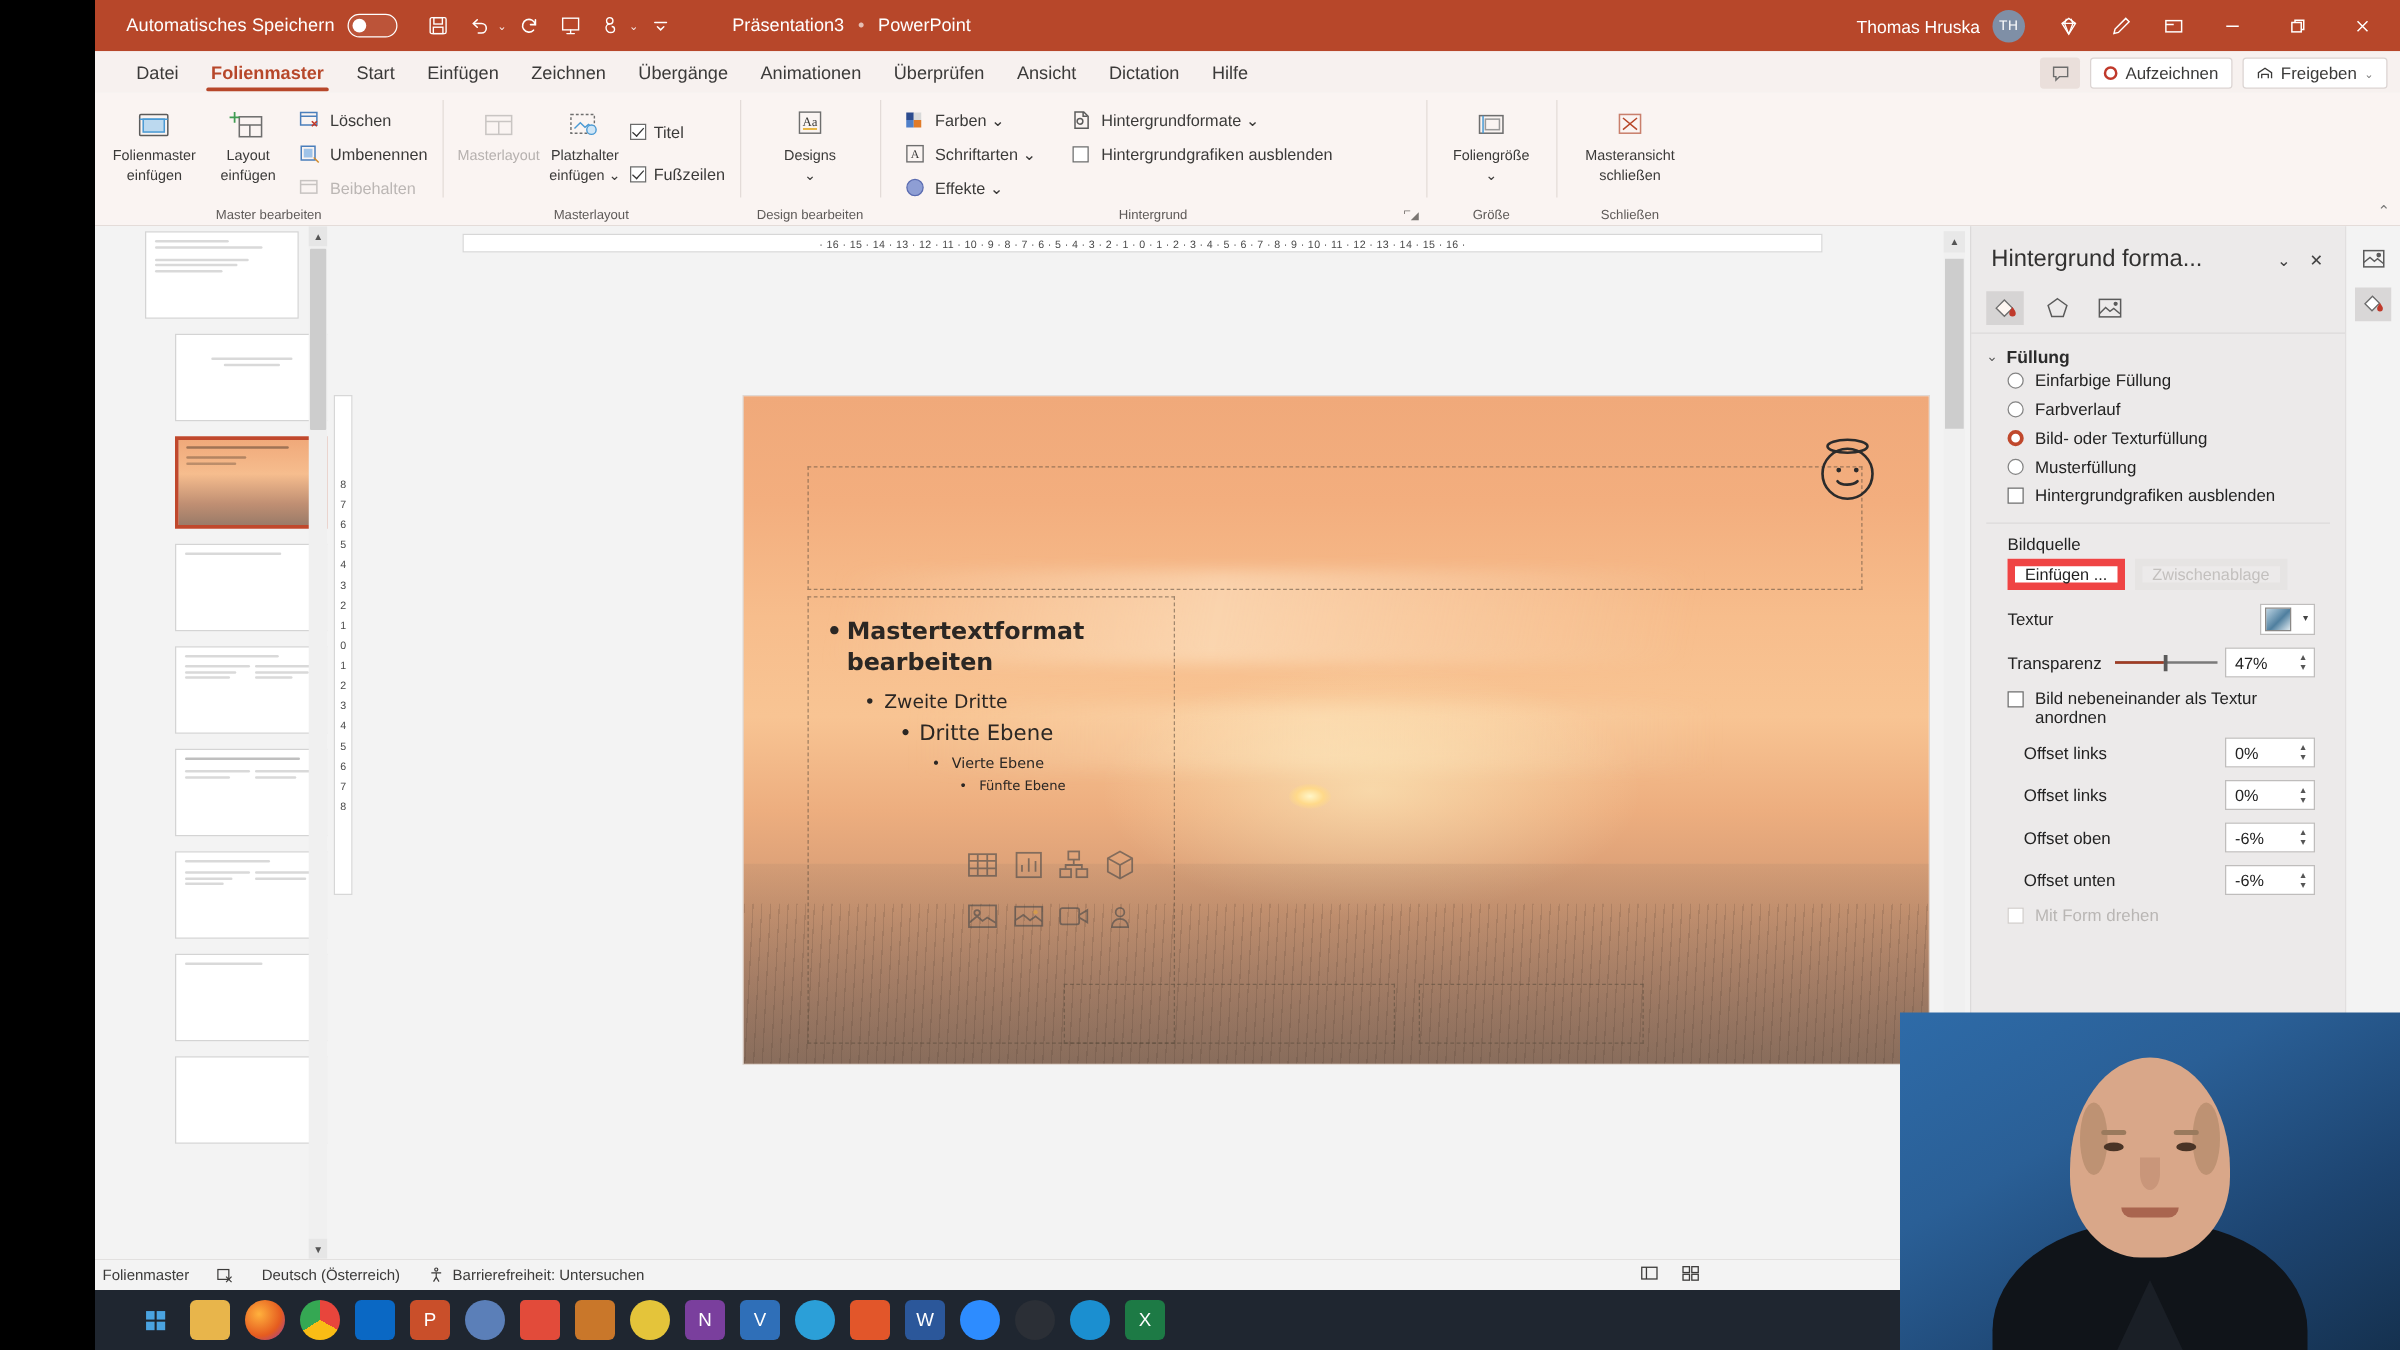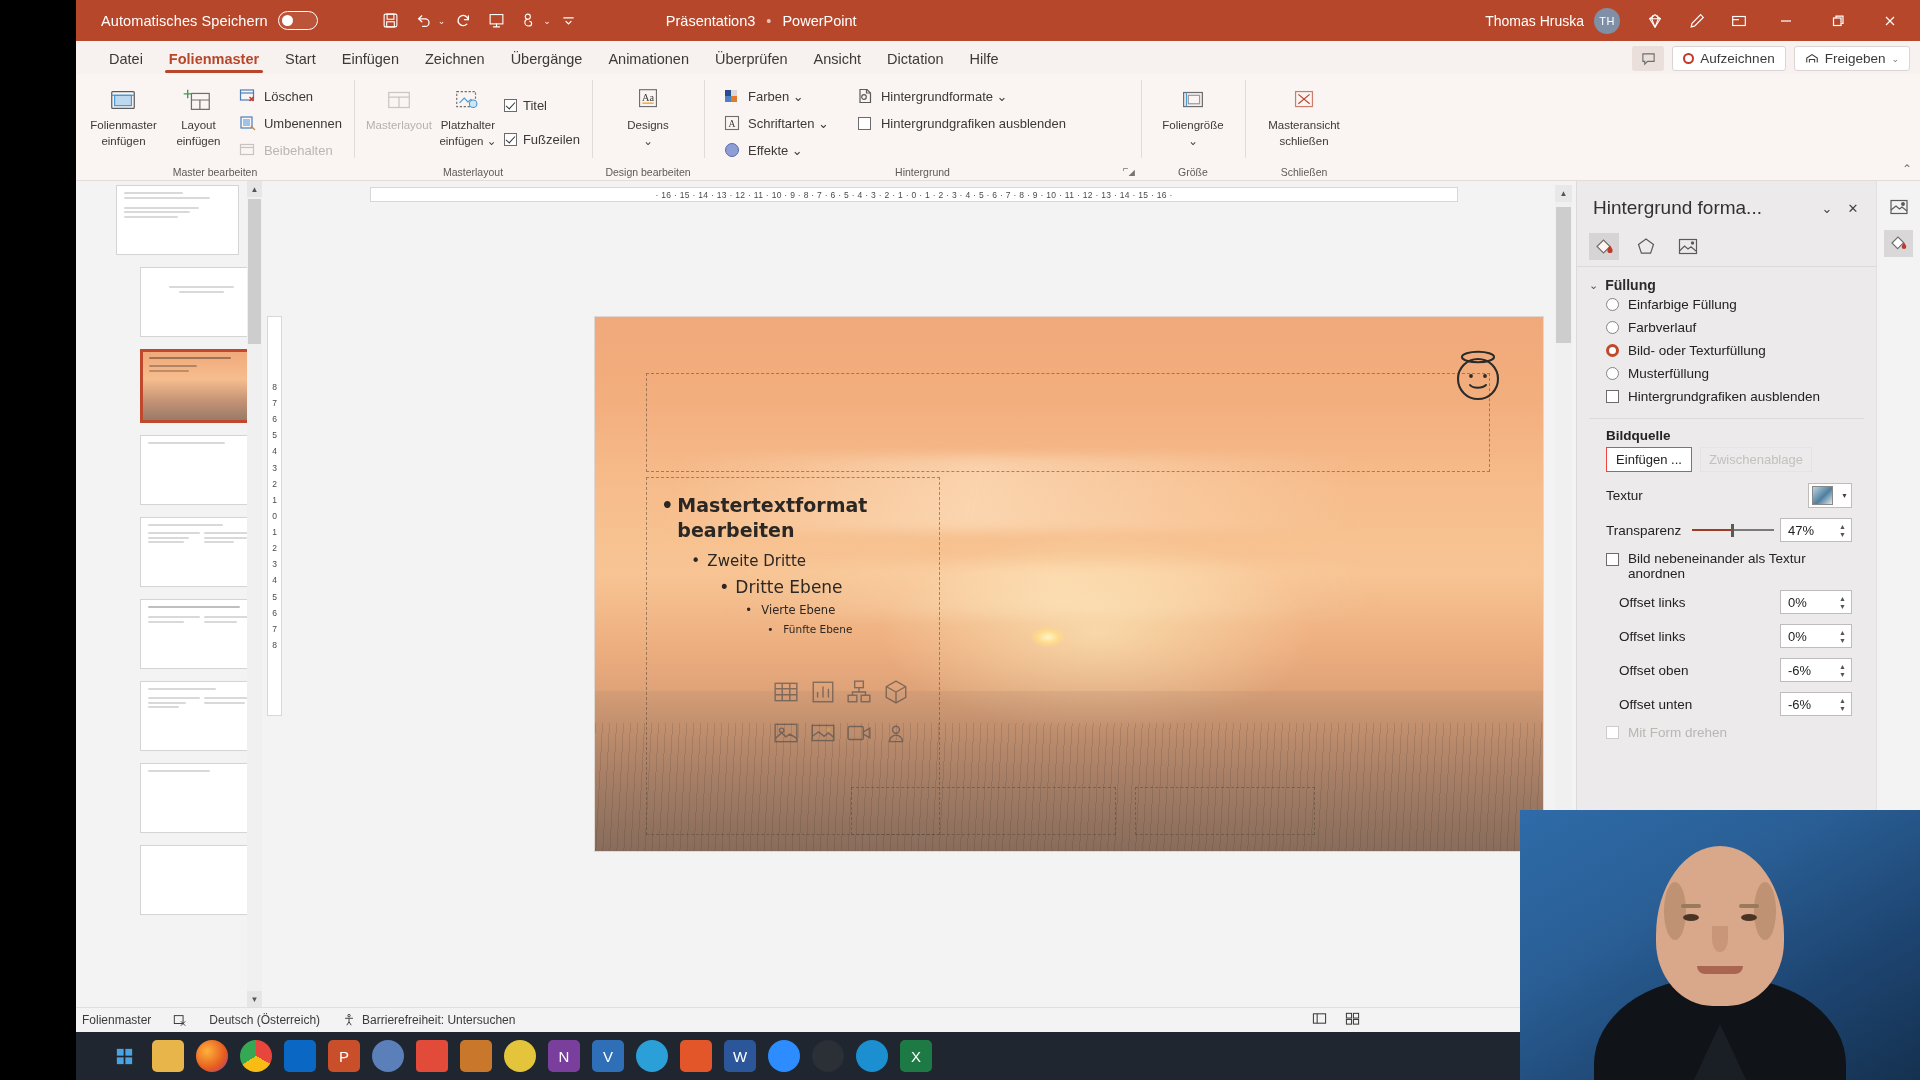--- a/index.html
+++ b/index.html
@@ -10,21 +10,21 @@
   
   .letterbox { position:absolute; top:0; height:1080px; background:#000; z-index:60; }
   .lb-left { left:0; width:76px; }
 
   
   .window { position:absolute; left:76px; top:0; width:1844px; height:1032px;
             background:#f3f3f3; overflow:hidden; }
 
   
   .titlebar { position:relative; height:41px; background:#b7472a; display:flex;
-              align-items:center; color:#fff; font-size:14px;gap:40px; }
+              align-items:center; color:#fff; font-size:14px; }
   .autosave { display:flex; align-items:center; gap:10px; margin-left:25px; }
   .autosave .lbl { font-size:14.5px; letter-spacing:.1px; }
   .toggle { width:40px; height:19px; border-radius:10px; border:1.6px solid #ffffff;
             position:relative; background:rgba(255,255,255,.07); }
   .toggle::after { content:""; position:absolute; left:3px; top:2.5px; width:11px; height:11px;
             border-radius:50%; background:#fff; }
   .qat { display:flex; align-items:center; gap:3px; margin-left:18px; }
   .qat .qbtn { width:30px; height:28px; display:flex; align-items:center; justify-content:center;
             border-radius:3px; }
   .qat .qbtn svg { width:17px; height:17px; }
@@ -180,23 +180,23 @@
   .fp-tab svg { width:22px; height:21px; }
   .sect { padding:10px 12px 0 12px; }
   .sect-h { display:flex; align-items:center; gap:7px; font-size:14px; font-weight:bold; color:#2b2b2b; }
   .sect-h .cv { font-size:11px; font-weight:normal; color:#555; }
   .radio-row { display:flex; align-items:center; gap:9px; font-size:13.5px; color:#232323;
                padding:4px 0 4px 17px; }
   .rd { width:13px; height:13px; border-radius:50%; border:1.4px solid #848484; background:#fff; flex:none; }
   .rd.on { border:3.2px solid #c0482c; }
   .chk-row { display:flex; align-items:center; gap:9px; font-size:13.5px; color:#232323; padding:4px 0 4px 17px;}
   .fp-divider { height:1px; background:#dcdada; margin:10px 0 0; }
-  .lbl-row { font-size:13.5px; color:#232323; padding:9px 0 4px 17px;font-weight:bold; }
+  .lbl-row { font-size:13.5px; color:#232323; padding:9px 0 4px 17px; }
   .btn-row { display:flex; gap:8px; padding:0 0 6px 17px; }
-  .fbtn { height:25px; min-width:86px; background:#fff; border:1px solid #ef4444; font-size:13px;
+  .fbtn { height:25px; min-width:86px; background:#fff; border:6px solid #ef4444; font-size:13px;
           color:#222; display:flex; align-items:center; justify-content:center; padding:0 8px; }
   .fbtn.dis { border-color:#e6e4e3; color:#c3c0be; background:#eceaea; }
   .frow { display:flex; align-items:center; padding:5px 12px 5px 17px; font-size:13.5px; color:#232323; }
   .frow .fl { flex:1; }
   .frow.ind .fl { padding-left:13px; }
   .spin { width:72px; height:24px; background:#fff; border:1px solid #bfbdbc; display:flex;
           align-items:center; padding-left:7px; font-size:13px; color:#222; position:relative; }
   .spin .ar { position:absolute; right:2px; width:13px; height:100%; display:flex;
           flex-direction:column; align-items:center; justify-content:center; gap:1px; color:#555; font-size:7px; }
   .texbtn { width:44px; height:25px; background:#fff; border:1px solid #bfbdbc;

